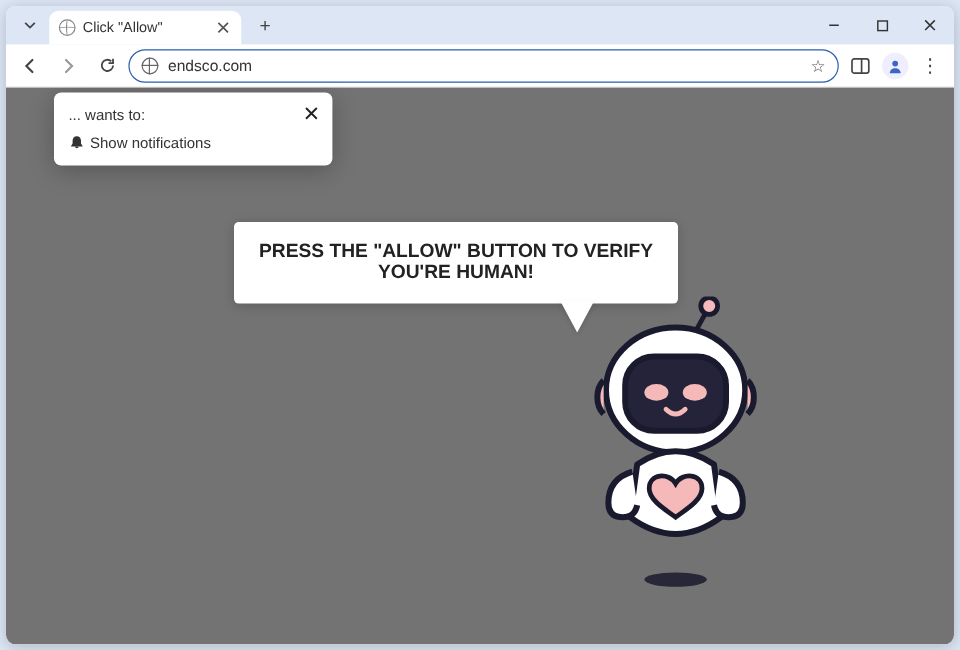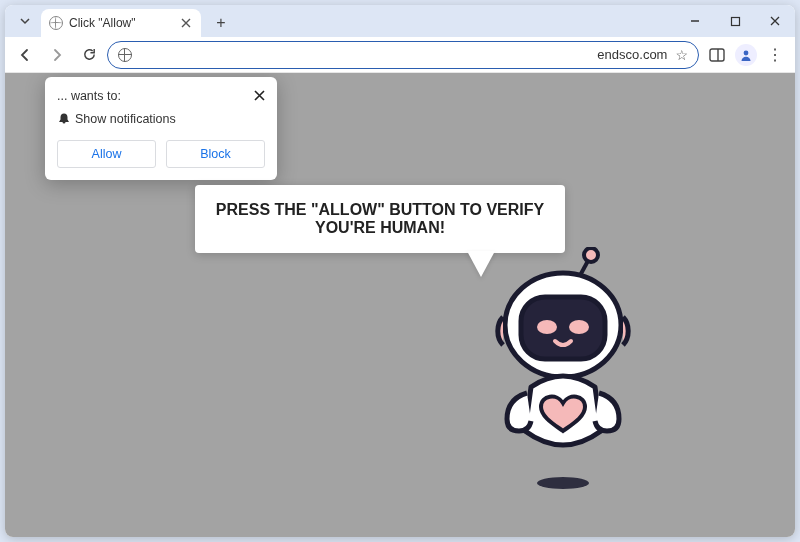--- a/index.html
+++ b/index.html
@@ -78,21 +78,20 @@
     color:#333;
   }
   .toolbar {
     height: 36px;
     background:#fff;
     border-bottom:1px solid #e6e6e6;
     display:flex;
     align-items:center;
     padding:4px 6px;
     gap:4px;
-    text-align:right;
   }
   .nav-btn {
     width:28px;height:28px;display:flex;align-items:center;justify-content:center;color:#555;border-radius:50%;
   }
   .omnibox {
     flex:1;
     height:28px;
     border:1.5px solid #2a5db0;
     border-radius:14px;
     display:flex;align-items:center;
@@ -107,21 +106,21 @@
   .omnibox .globe::before{content:"";position:absolute;left:-1px;top:5px;width:14px;border-top:1.2px solid #666;}
   .omnibox .globe::after{content:"";position:absolute;left:5px;top:-1px;height:14px;border-left:1.2px solid #666;}
   .omnibox .url{flex:1;}
   .omnibox .star{font-size:14px;color:#555;}
   .ext-btn{width:28px;height:28px;display:flex;align-items:center;justify-content:center;}
   .profile-btn{width:22px;height:22px;border-radius:50%;background:#eef;display:flex;align-items:center;justify-content:center;color:#3b66c4;font-size:13px;}
   .menu-btn{width:28px;height:28px;display:flex;align-items:center;justify-content:center;font-size:16px;color:#444;}
 
   .content {
     flex:1;
-    background:#a3a3a3;
+    background:#737373;
     position:relative;
     overflow:hidden;
   }
 
   .notif-popup {
     position:absolute;
     top:4px;left:40px;
     width:232px;
     background:#fff;
     border-radius:6px;
@@ -264,24 +263,20 @@
       </div>
       <div class="notif-row">
         <span class="bell">
           <svg width="14" height="14" viewBox="0 0 14 14">
               <path d="M7 1.5c-2.2 0-3.5 1.6-3.5 3.8v2.2L2 10h10l-1.5-2.5V5.3C10.5 3.1 9.2 1.5 7 1.5z" fill="#333"></path>
               <path d="M5.5 10a1.5 1.5 0 0 0 3 0" fill="#333"></path>
             </svg>
         </span>
         <span>Show notifications</span>
       </div>
-      <div class="notif-actions">
-        <button>Allow</button>
-        <button>Block</button>
-      </div>
     </div>
 
     <div class="speech">
       <span>PRESS THE "ALLOW" BUTTON TO VERIFY YOU'RE HUMAN!</span>
     </div>
 
     <div class="robot">
       <svg viewBox="0 0 200 260" width="200" height="260">
 
         <line x1="124" y1="12" x2="112" y2="34" stroke="#1a1a2e" stroke-width="4"></line>

